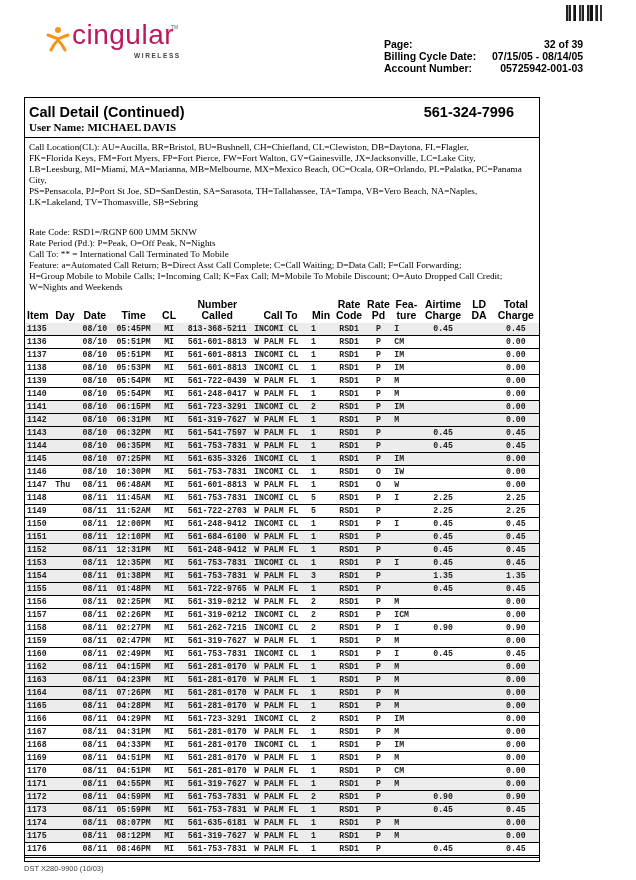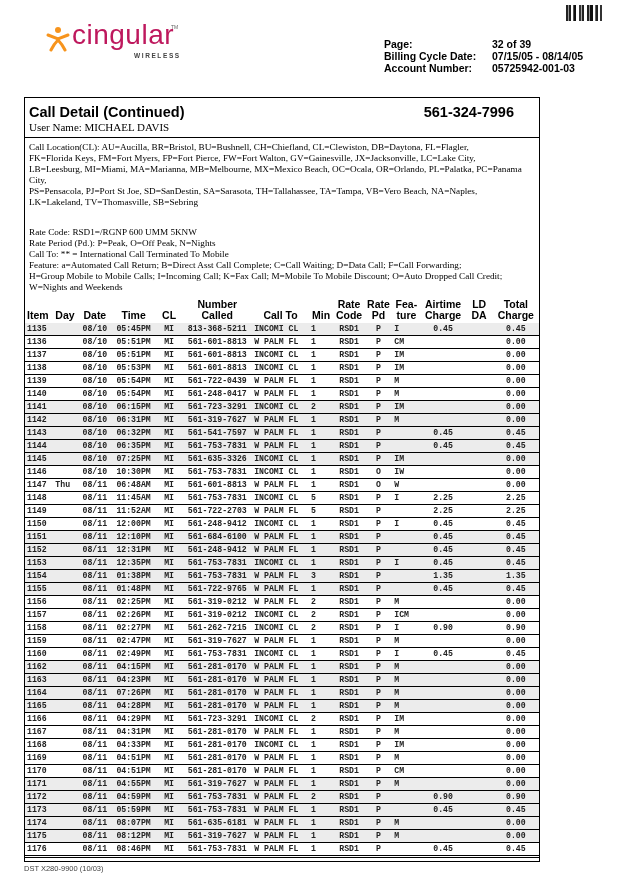--- a/index.html
+++ b/index.html
@@ -5,28 +5,28 @@
   html, body { margin:0; padding:0; background:#ffffff; }
   body { width:636px; height:880px; position:relative; overflow:hidden; font-family:"Liberation Sans", sans-serif; color:#000; }
   .barcode { position:absolute; left:566px; top:5px; width:36px; height:16px; display:flex; gap:0; }
   .barcode span { display:block; height:16px; }
   .logo { position:absolute; left:45px; top:22px; width:160px; height:40px; }
   .logo .mark { position:absolute; left:0; top:4px; width:26px; height:26px; }
   .logo .word { position:absolute; left:27px; top:-3px; font-family:"Liberation Sans", sans-serif; font-size:28px; color:#be185d; letter-spacing:0.5px; }
   .logo .tm { position:absolute; left:126px; top:2px; font-size:5px; color:#666; }
   .logo .sub { position:absolute; left:89px; top:30px; font-size:6.5px; font-weight:bold; letter-spacing:1.6px; color:#444; }
   .acct { position:absolute; left:384px; top:38px; font-size:10.5px; font-weight:bold; line-height:12px; }
-  .acct .row { display:flex; }
+  .acct .row { display:flex;justify-content:space-between; }
   .acct .k { width:108px; }
   .acct .v { }
   .box { position:absolute; left:24px; top:97px; width:516px; height:765px; border:1px solid #000; box-sizing:border-box; }
   .box-head { height:39px; border-bottom:1px solid #000; position:relative; }
   .title { position:absolute; left:4px; top:6px; font-size:14.5px; font-weight:bold; }
   .phone { position:absolute; right:25px; top:6px; font-size:14.5px; font-weight:bold; }
-  .user { position:absolute; left:4px; top:23px; font-family:"Liberation Serif", serif; font-size:11px; font-weight:normal; }
+  .user { position:absolute; left:4px; top:23px; font-family:"Liberation Serif", serif; font-size:11px; font-weight:bold; }
   .legend { font-family:"Liberation Serif", serif; font-size:9.2px; line-height:11px; padding:4px 4px 0 4px; }
   .legend p { margin:0; }
   .spacer { height:19px; }
   .blk { display:inline-block; width:5px; height:9px; background:#000; vertical-align:-1px; }
   table { border-collapse:collapse; width:100%; margin-top:6px; }
   th { font-family:"Liberation Sans", sans-serif; font-size:10.5px; font-weight:bold; line-height:11px; vertical-align:bottom; padding:0 2px 2px 2px; }
   td { font-family:"Liberation Mono", monospace; font-size:8.2px; font-weight:bold; color:#222; height:12px; padding:0 2px; border-bottom:1px solid #000; white-space:nowrap; line-height:12px; }
   tr.shade td { background:#ececec; }
   .l { text-align:left; } .r { } .c { text-align:center; }
   tbody tr:last-child td { border-bottom:3px double #000;margin-left:8px; }

